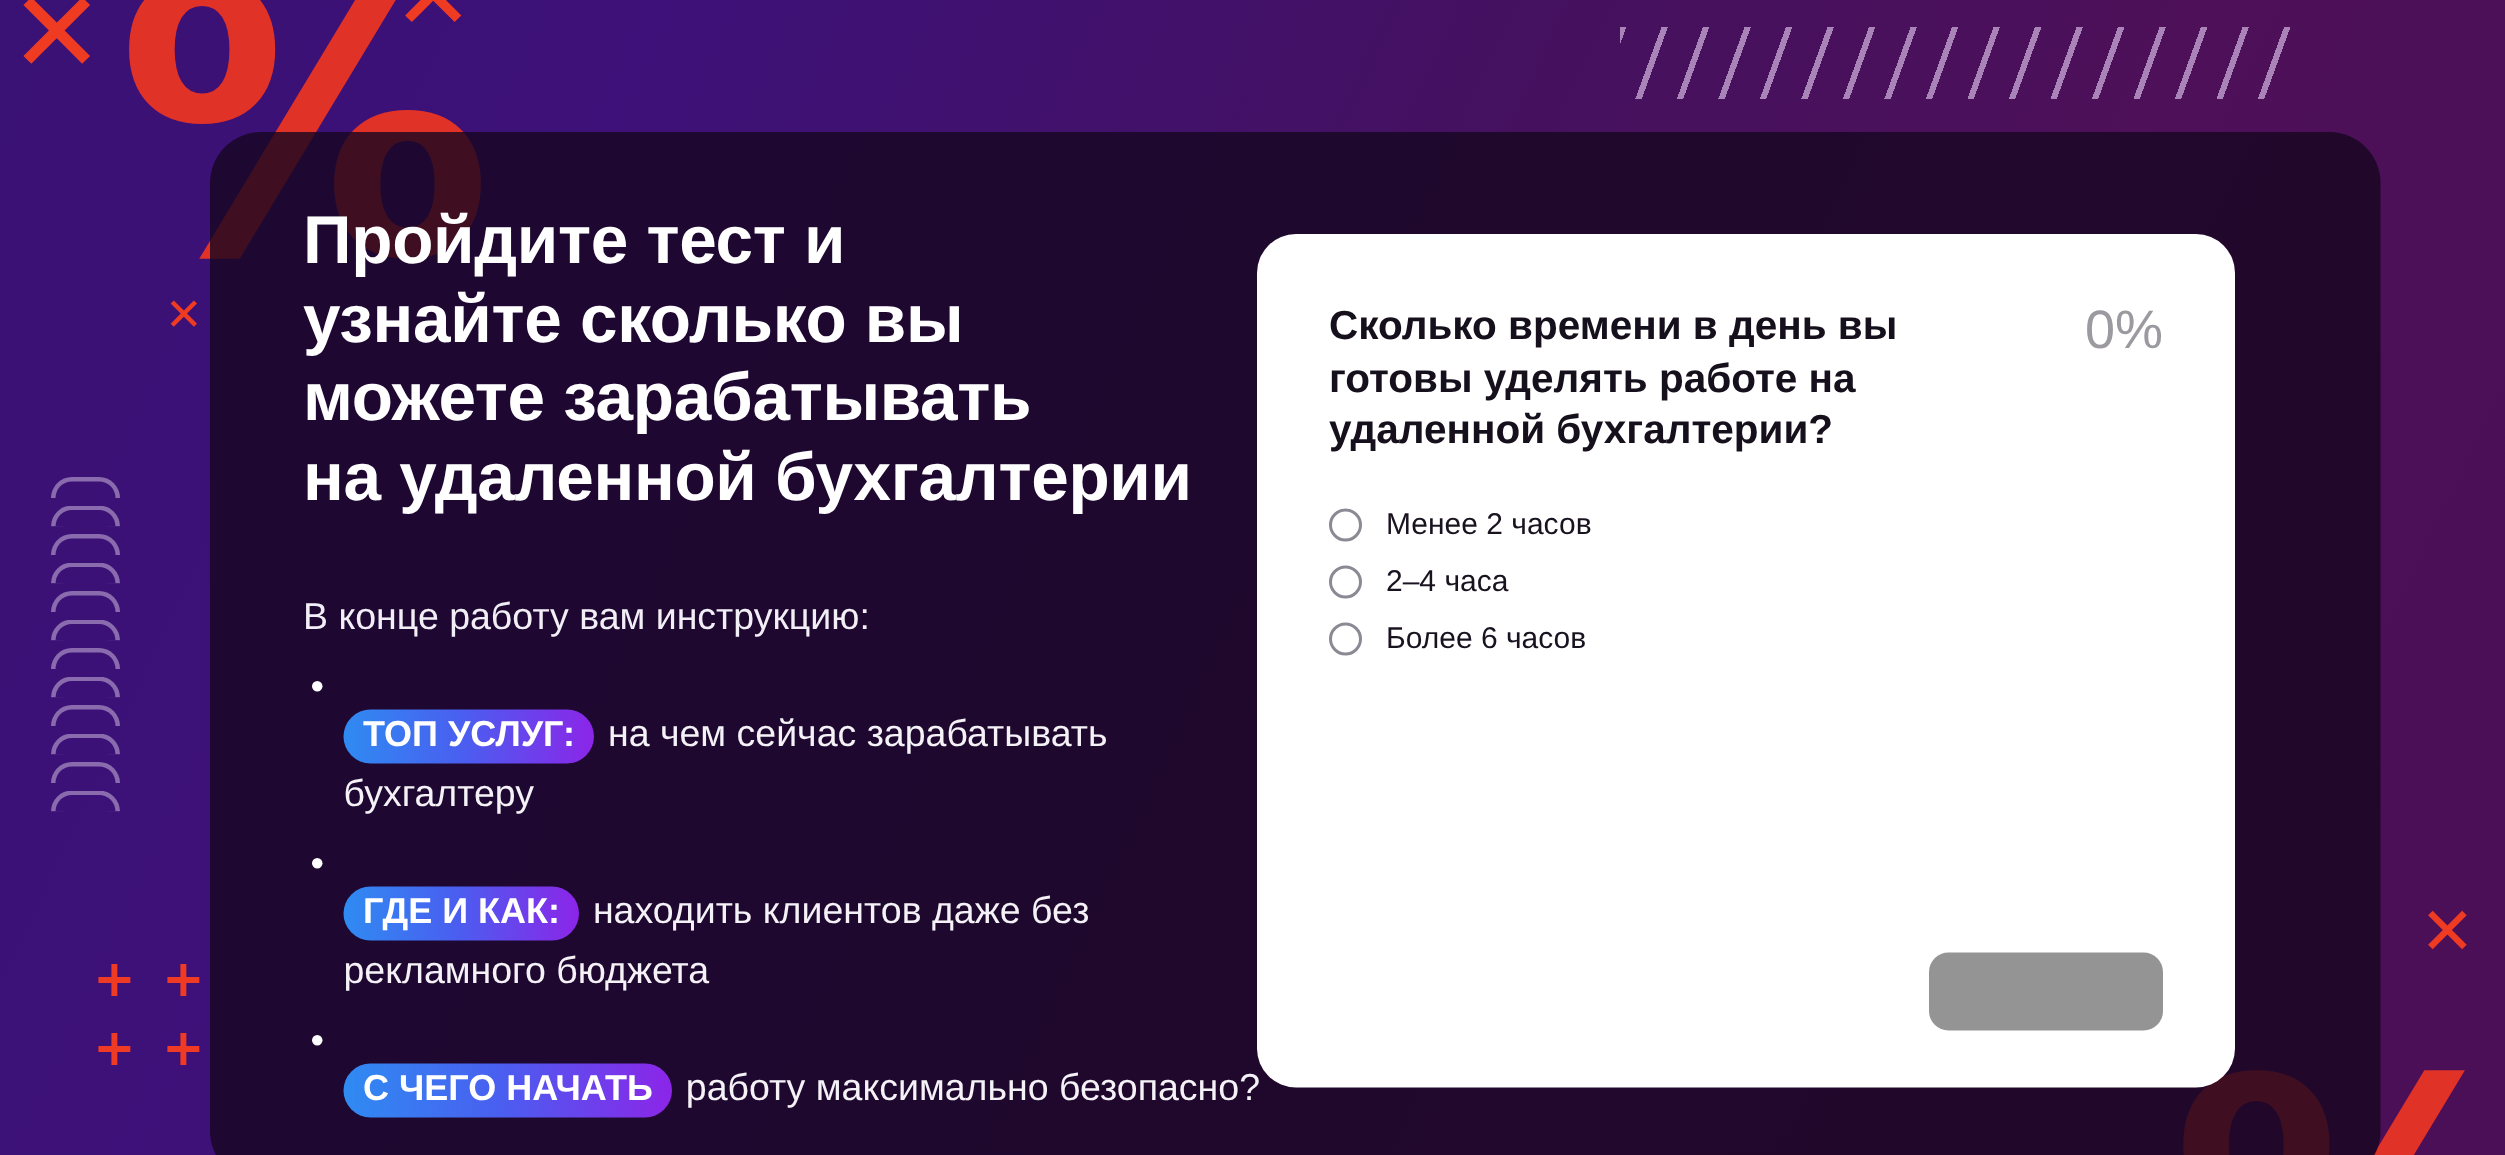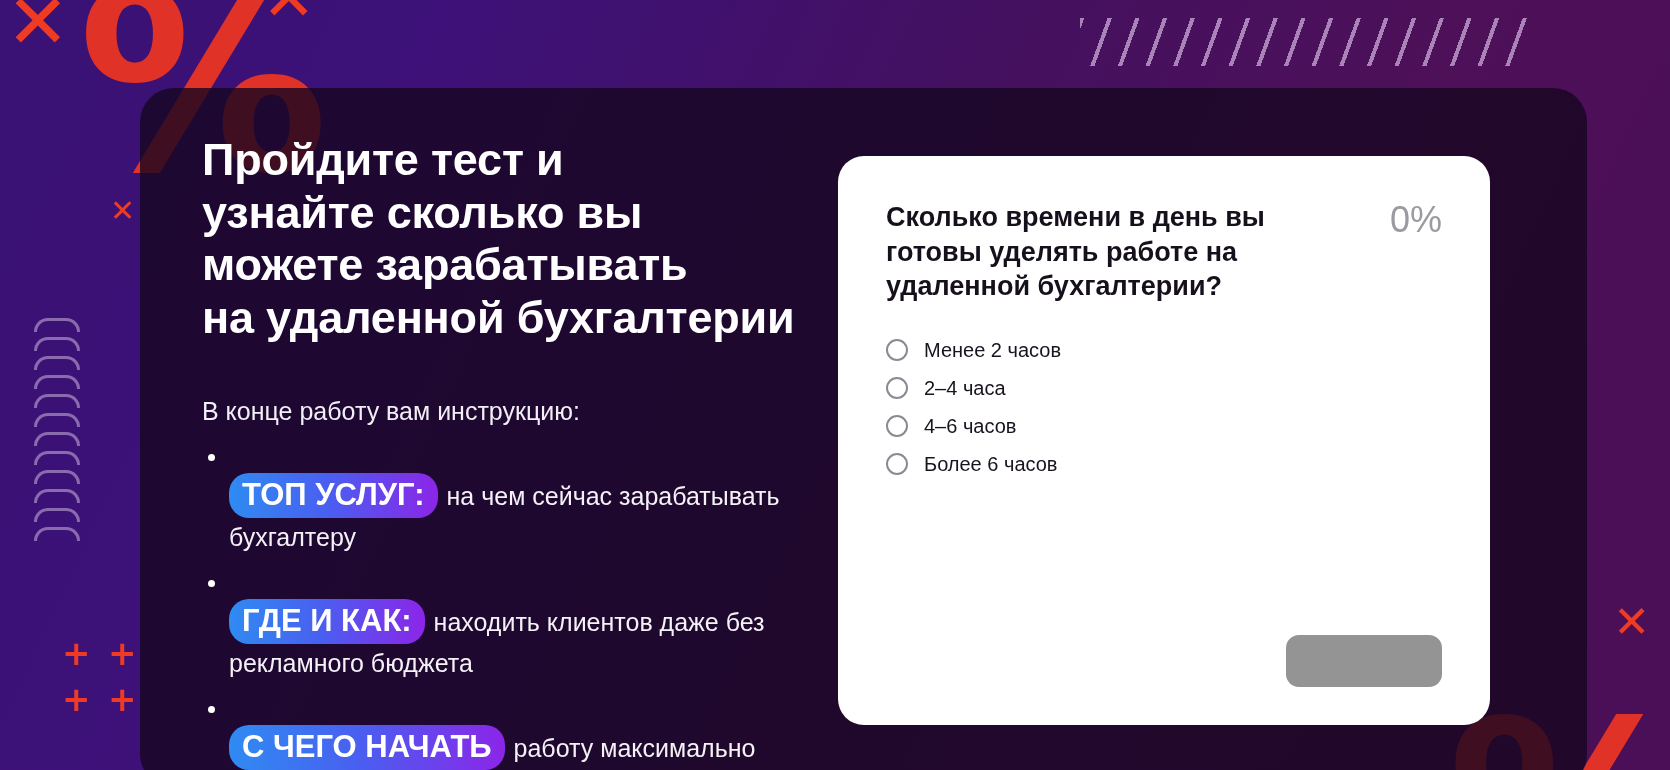--- a/index.html
+++ b/index.html
@@ -169,21 +169,21 @@
     background: #ffffff;
   }
   .pill {
     display: inline-block;
     padding: 2px 13px 3px 13px;
     margin-right: 2px;
     border-radius: 20px;
     background: linear-gradient(90deg, #2f8bf2 0%, #4a5ef0 48%, #8c25e8 100%);
     color: #ffffff;
     font-weight: 700;
-    font-size: 31px;
+    font-size: 24px;
     line-height: 1.28;
     white-space: nowrap;
     margin-top: 36px;
   }
 
   
   .quiz-card {
     position: absolute;
     left: 698px;
     top: 68px;
@@ -318,24 +318,20 @@
           <li class="option">
             <span class="radio"></span>
             <span class="option-label">Менее 2 часов</span>
           </li>
           <li class="option">
             <span class="radio"></span>
             <span class="option-label">2–4 часа</span>
           </li>
           <li class="option">
             <span class="radio"></span>
-            <span class="option-label">4–6 часов</span>
-          </li>
-          <li class="option">
-            <span class="radio"></span>
             <span class="option-label">Более 6 часов</span>
           </li>
         </ul>
 
       <button class="submit-btn"></button>
     </div>
 
   </div>
 </div>
 

